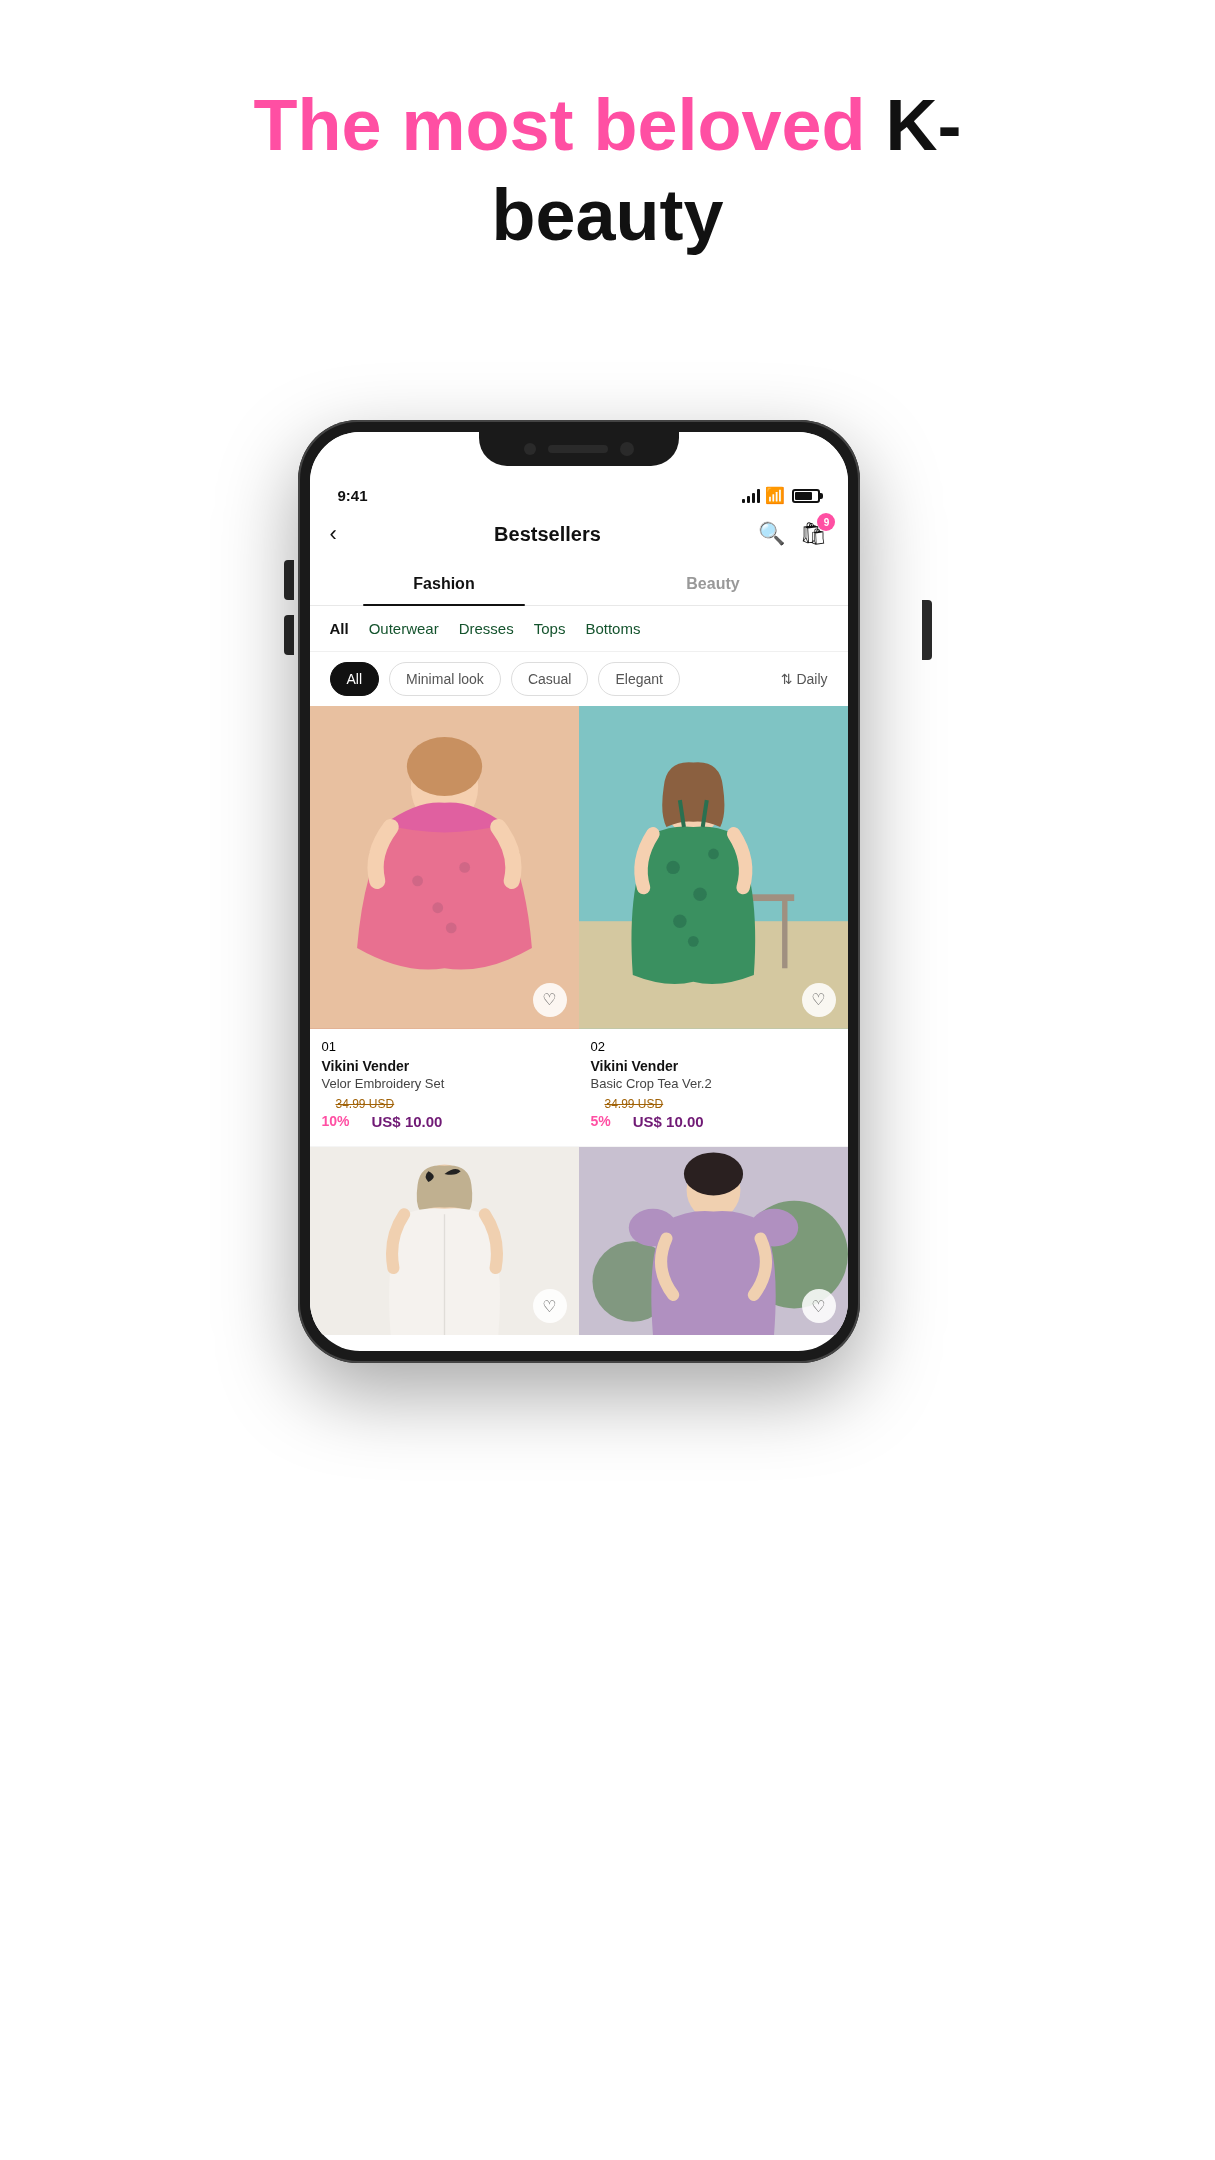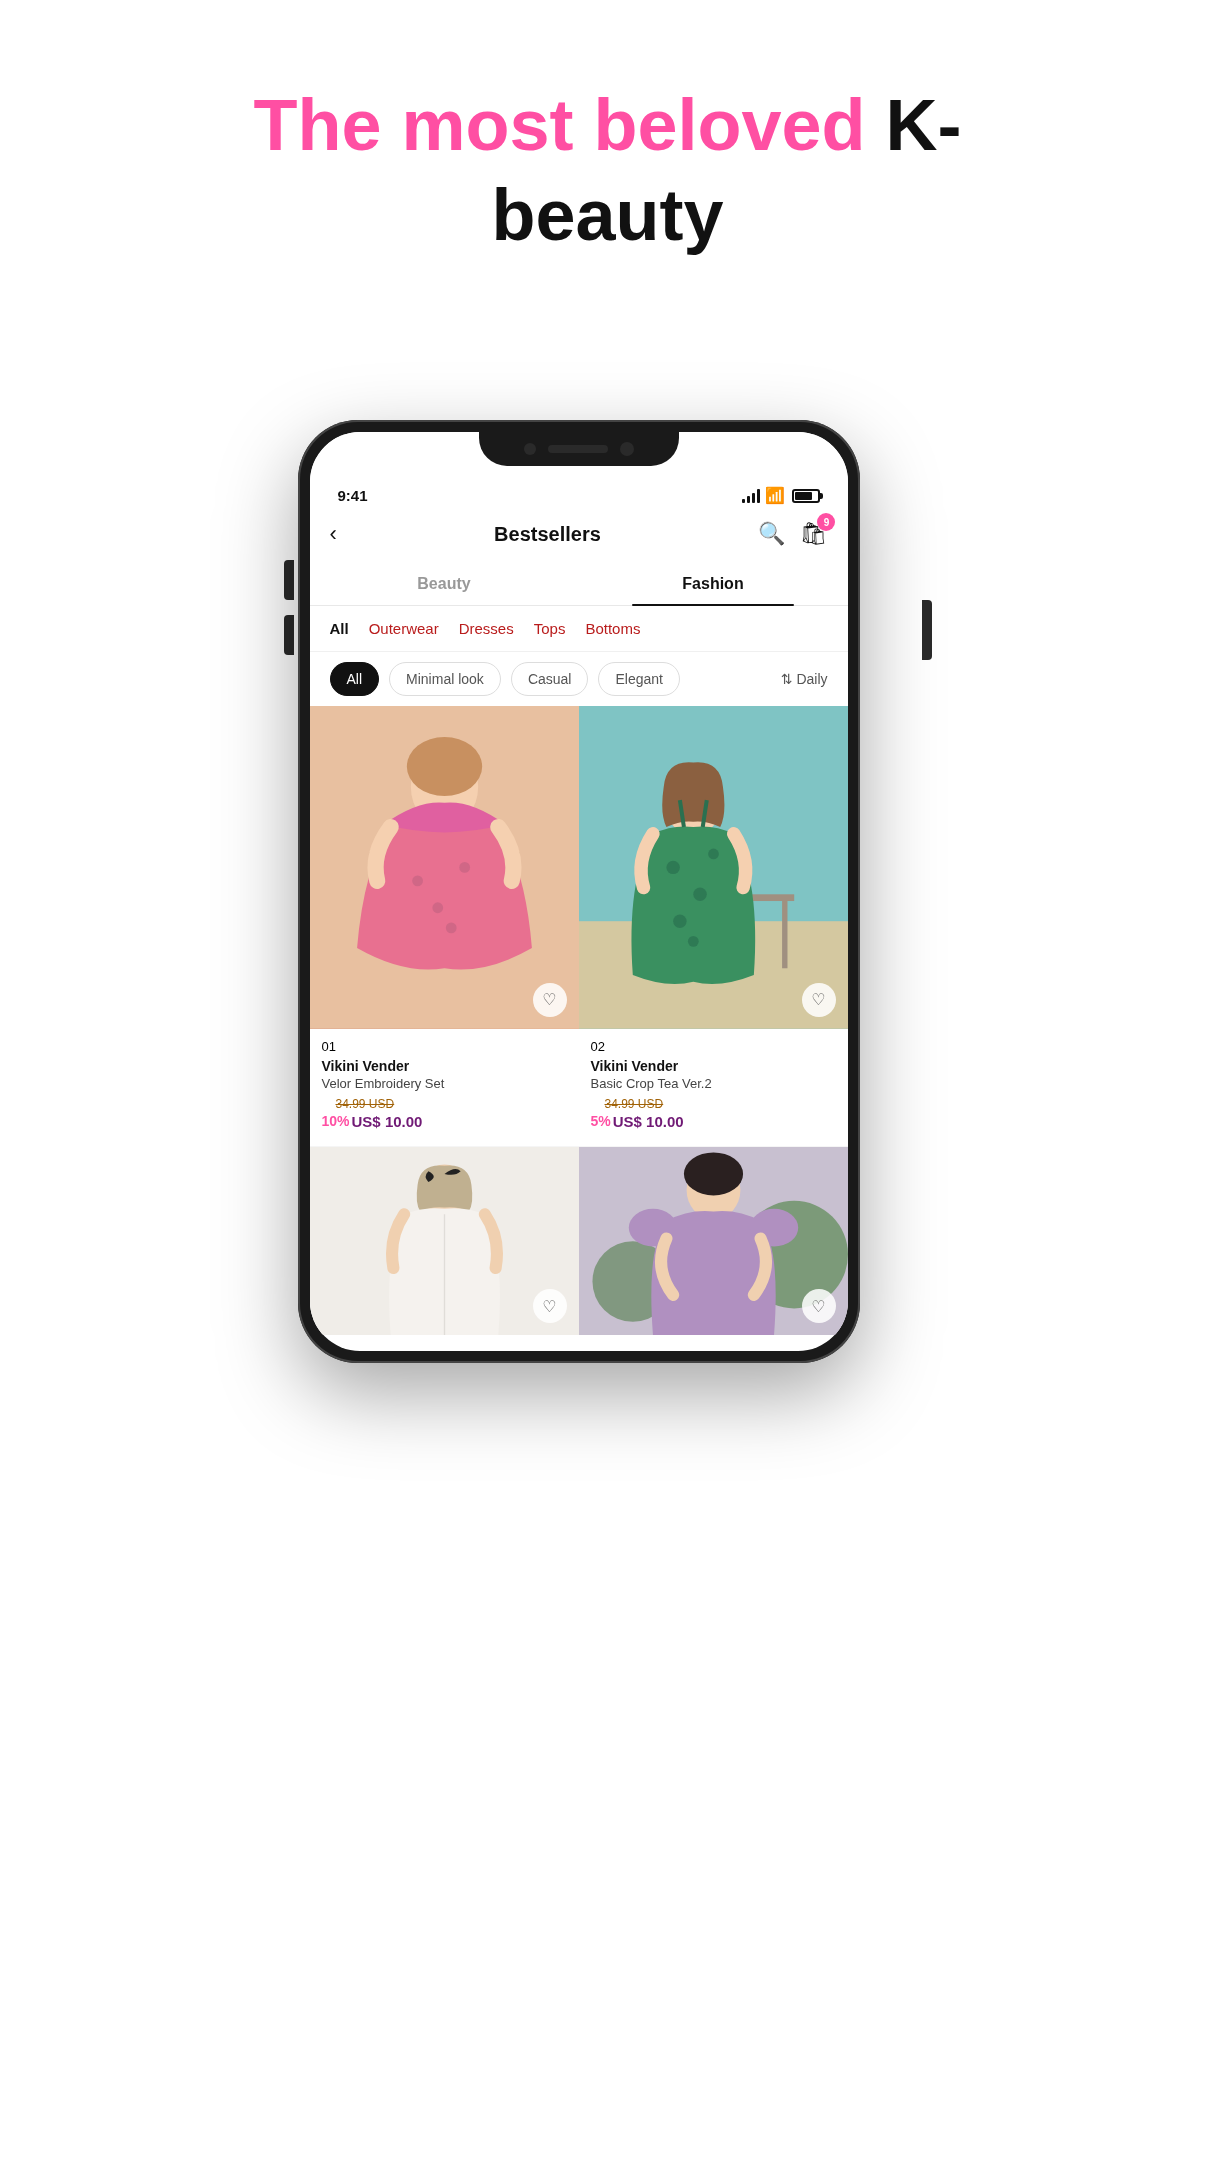--- a/index.html
+++ b/index.html
@@ -213,21 +213,21 @@
     
     .category-filter {
       display: flex;
       gap: 20px;
       padding: 14px 20px;
       border-bottom: 1px solid #f0f0f0;
       overflow: hidden;
     }
     .category-item {
       font-size: 15px;
-      color: #b91c1c;
+      color: #14532d;
       cursor: pointer;
       white-space: nowrap;
     }
     .category-item.active {
       color: #111;
       font-weight: 700;
     }
 
     
     .style-filter {
@@ -323,21 +323,21 @@
     .product-original-price {
       padding: 0 26px 2px;
       font-size: 12px;
       color: #a16207;
       text-decoration: line-through;
     }
     .product-discount-row {
       padding: 0 12px;
       display: flex;
       align-items: center;
-      gap: 2px;
+      gap: 22px;
       text-align: right;
     }
     .discount-pct {
       color: #ff4fa3;
       font-size: 14px;
       font-weight: 700;
     }
     .sale-price {
       font-size: 15px;
       font-weight: 700;
@@ -432,25 +432,25 @@
         <div class="header-icons">
           <span class="search-icon-btn">🔍</span>
           <div class="cart-btn">
             🛍
             <span class="cart-badge">9</span>
           </div>
         </div>
       </div>
 
       <div class="main-tabs">
+        <div class="main-tab active">
+          <span>Fashion</span>
+        </div>
         <div class="main-tab">
           <span>Beauty</span>
-        </div>
-        <div class="main-tab active">
-          <span>Fashion</span>
         </div>
       </div>
 
       <div class="category-filter">
         <span class="category-item active">All</span>
         <span class="category-item">Outerwear</span>
         <span class="category-item">Dresses</span>
         <span class="category-item">Tops</span>
         <span class="category-item">Bottoms</span>
       </div>

